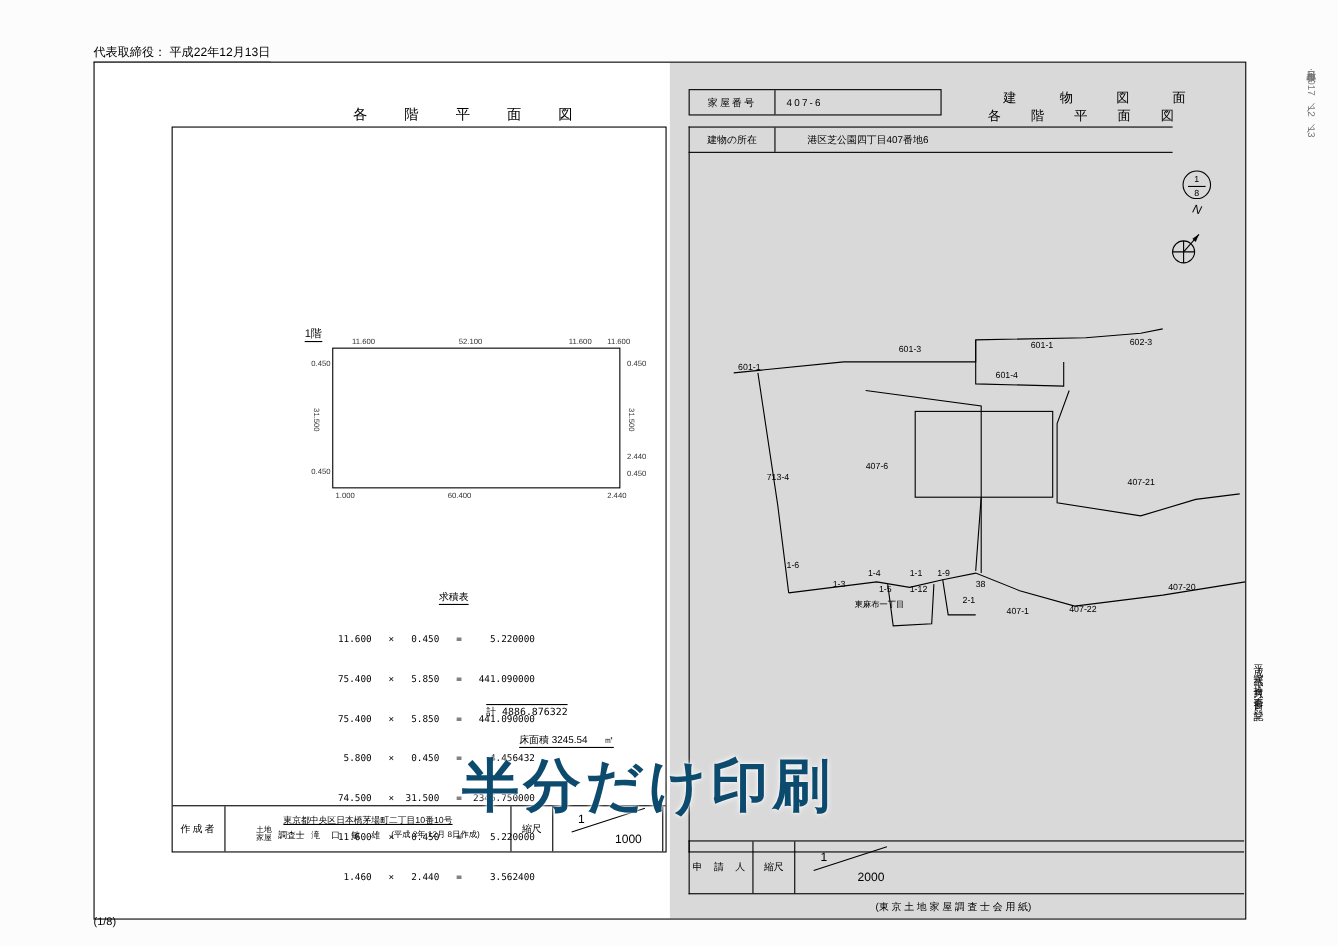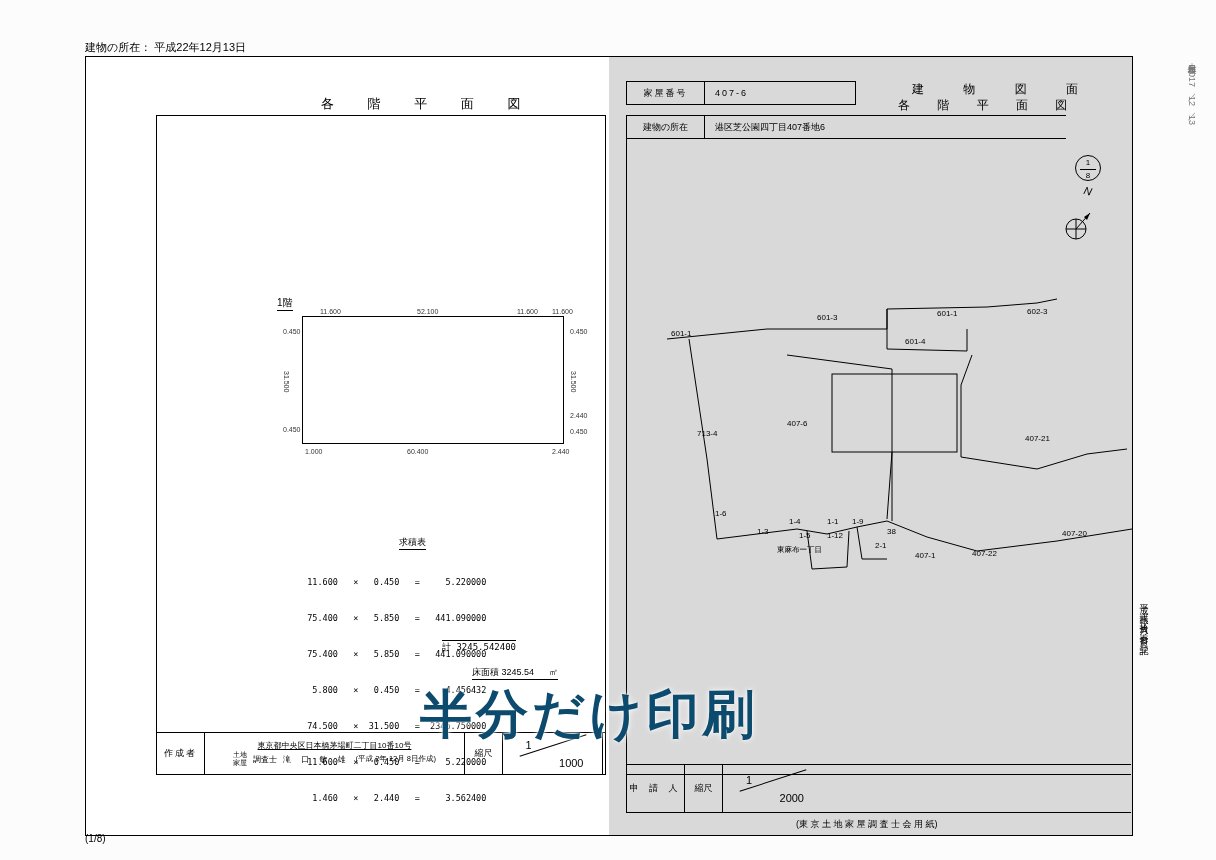--- a/index.html
+++ b/index.html
@@ -59,21 +59,21 @@
   .scale-frac .num { position: absolute; top: 0; left: 8px; }
   .scale-frac .den { position: absolute; bottom: 0; right: 4px; }
   .scale-frac .line { position: absolute; top: 6px; left: 0; width: 70px; height: 1px; background: #000; transform: rotate(-18deg); transform-origin: center; }
   
   .right-col { position: absolute; top: 0; left: 540px; width: 506px; height: 100%; }
   .r-title1 { position: absolute; top: 24px; left: 286px; font-size: 12px; letter-spacing: 18px; }
   .r-title2 { position: absolute; top: 40px; left: 272px; font-size: 12px; letter-spacing: 12px; }
   .r-box1 { position: absolute; top: 24px; left: 0; width: 230px; height: 24px; border: 1px solid #000; display: flex; justify-content: space-between; }
   .r-box1 .lbl { width: 78px; border-right: 1px solid #000; display: flex; align-items: center; justify-content: center; font-size: 9px; letter-spacing: 2px; }
   .r-box1 .val { flex: 1; display: flex; align-items: center; padding-left: 10px; font-size: 9px; letter-spacing: 2px; }
-  .r-box2 { position: absolute; top: 58px; left: 0; width: 440px; height: 24px; border: 1px solid #000; border-right: none; display: flex; }
+  .r-box2 { position: absolute; top: 58px; left: 0; width: 440px; height: 24px; border: 1px solid #000; border-right: none; display: flex; gap: 19px; }
   .r-box2 .lbl { width: 78px; border-right: 1px solid #000; display: flex; align-items: center; justify-content: center; font-size: 9px; }
   .r-box2 .val { flex: 1; display: flex; align-items: center; padding-left: 10px; font-size: 9px; }
   .r-drawing-box {
     position: absolute;
     top: 82px; left: 0;
     width: 505px; height: 636px;
     border: 1px solid #000;
     border-top: none;
     border-right: none;
   }
@@ -112,21 +112,21 @@
     top: 58px; right: 18px;
     writing-mode: vertical-rl;
     font-size: 9px;
     color: #777;
   }
 </style>
 </head>
 <body>
 
 <div class="reg-date">
-  <span>建物の所在：</span>
+  <span>代表取締役：</span>
   <span>平成22年12月13日</span>
 </div>
 
 <div class="page-frame">
 
   <div class="left-title">各 階 平 面 図</div>
 
   <div class="left-drawing-box">
     <div class="floor-label">1階</div>
     <div class="plan-rect"></div>
@@ -151,21 +151,21 @@
       <div>  11.600   ×   0.450   =     5.220000</div>
       <div>  75.400   ×   5.850   =   441.090000</div>
       <div>  75.400   ×   5.850   =   441.090000</div>
       <div>   5.800   ×   0.450   =     4.456432</div>
       <div>  74.500   ×  31.500   =  2346.750000</div>
       <div>  11.600   ×   0.450   =     5.220000</div>
       <div>   1.460   ×   2.440   =     3.562400</div>
     </div>
     <div class="calc-total">
       <span>計</span>
-      <span>3245.542400</span>
+      <span>4886.876322</span>
     </div>
     <div class="floor-area">
       <span>床面積</span>
       <span>3245.54</span>
       &nbsp;&nbsp;&nbsp;&nbsp;
       <span>㎡</span>
     </div>
 
     <div class="left-footer">
       <div class="lf-cell lf-author-lbl">作成者</div>

